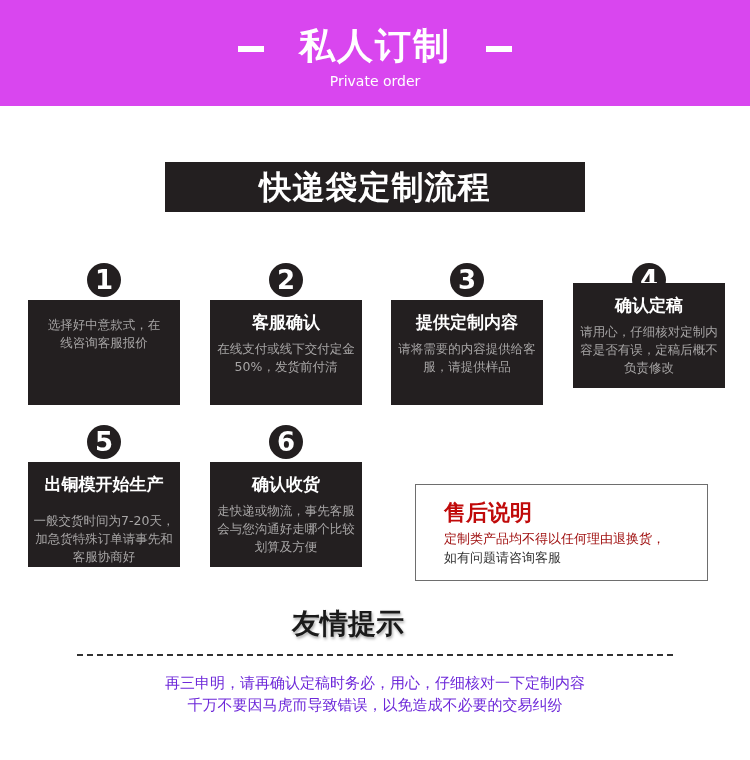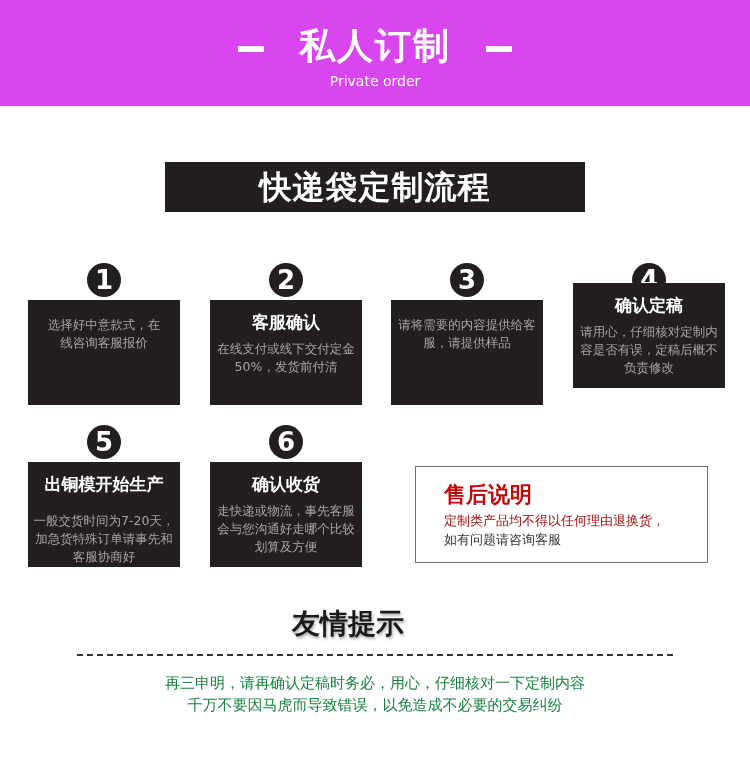--- a/index.html
+++ b/index.html
@@ -35,21 +35,21 @@
       position: absolute; width: 152px; height: 105px; background: #231f20; box-sizing: border-box;
       padding-top: 10px; text-align: center;
     }
     .step .step-title {
       color: #fff; font-size: 17px; font-weight: bold; line-height: 24px; white-space: nowrap;
     }
     .step .step-desc {
       color: #a7a5a5; font-size: 12.5px; line-height: 18px; margin-top: 6px; padding: 0 6px; letter-spacing: 0;
     }
     .after-sales {
-      position: absolute; left: 415px; top: 466px; width: 293px; height: 97px; box-sizing: border-box;
+      position: absolute; left: 415px; top: 484px; width: 293px; height: 97px; box-sizing: border-box;
       border: 1px solid #6e6e6e; background: #fff; padding: 14px 0 0 28px;
     }
     .after-sales .as-title {
       color: #c00a0a; font-size: 22px; font-weight: bold; line-height: 28px;
     }
     .after-sales .as-line1 {
       color: #a01010; font-size: 13px; line-height: 19px; margin-top: 2px; white-space: nowrap;
     }
     .after-sales .as-line2 {
       color: #333; font-size: 13px; line-height: 19px; white-space: nowrap;
@@ -58,21 +58,21 @@
       position: absolute; left: 0; width: 696px; top: 604px; text-align: center;
       color: #1a1a1a; font-size: 28px; font-weight: bold; line-height: 40px;
       text-shadow: 1px 2px 3px rgba(0,0,0,0.35);
     }
     .tips-divider {
       position: absolute; left: 77px; top: 654px; width: 596px; height: 0;
       border-top: 2px dashed #333;
     }
     .tips-text {
       position: absolute; left: 0; width: 750px; top: 672px; text-align: center;
-      color: #15803d; font-size: 15px; line-height: 22px;
+      color: #6d28d9; font-size: 15px; line-height: 22px;
     }
   </style>
 </head>
 <body>
 
 <div class="banner">
   <div class="dash left"></div>
   <div class="title">私人订制</div>
   <div class="dash right"></div>
   <div class="subtitle">Private order</div>
@@ -86,20 +86,21 @@
 </div>
 
 <div class="num" style="left:269px; top:263px;">2</div>
 <div class="step" style="left:210px; top:300px;">
   <div class="step-title">客服确认</div>
   <div class="step-desc">在线支付或线下交付定金50%，发货前付清</div>
 </div>
 
 <div class="num" style="left:450px; top:263px;">3</div>
 <div class="step" style="left:391px; top:300px;">
+  <div class="step-title">提供定制内容</div>
   <div class="step-desc">请将需要的内容提供给客服，请提供样品</div>
 </div>
 
 <div class="num" style="left:632px; top:263px;">4</div>
 <div class="step" style="left:573px; top:283px;">
   <div class="step-title">确认定稿</div>
   <div class="step-desc">请用心，仔细核对定制内容是否有误，定稿后概不负责修改</div>
 </div>
 
 <div class="num" style="left:87px; top:425px;">5</div>

